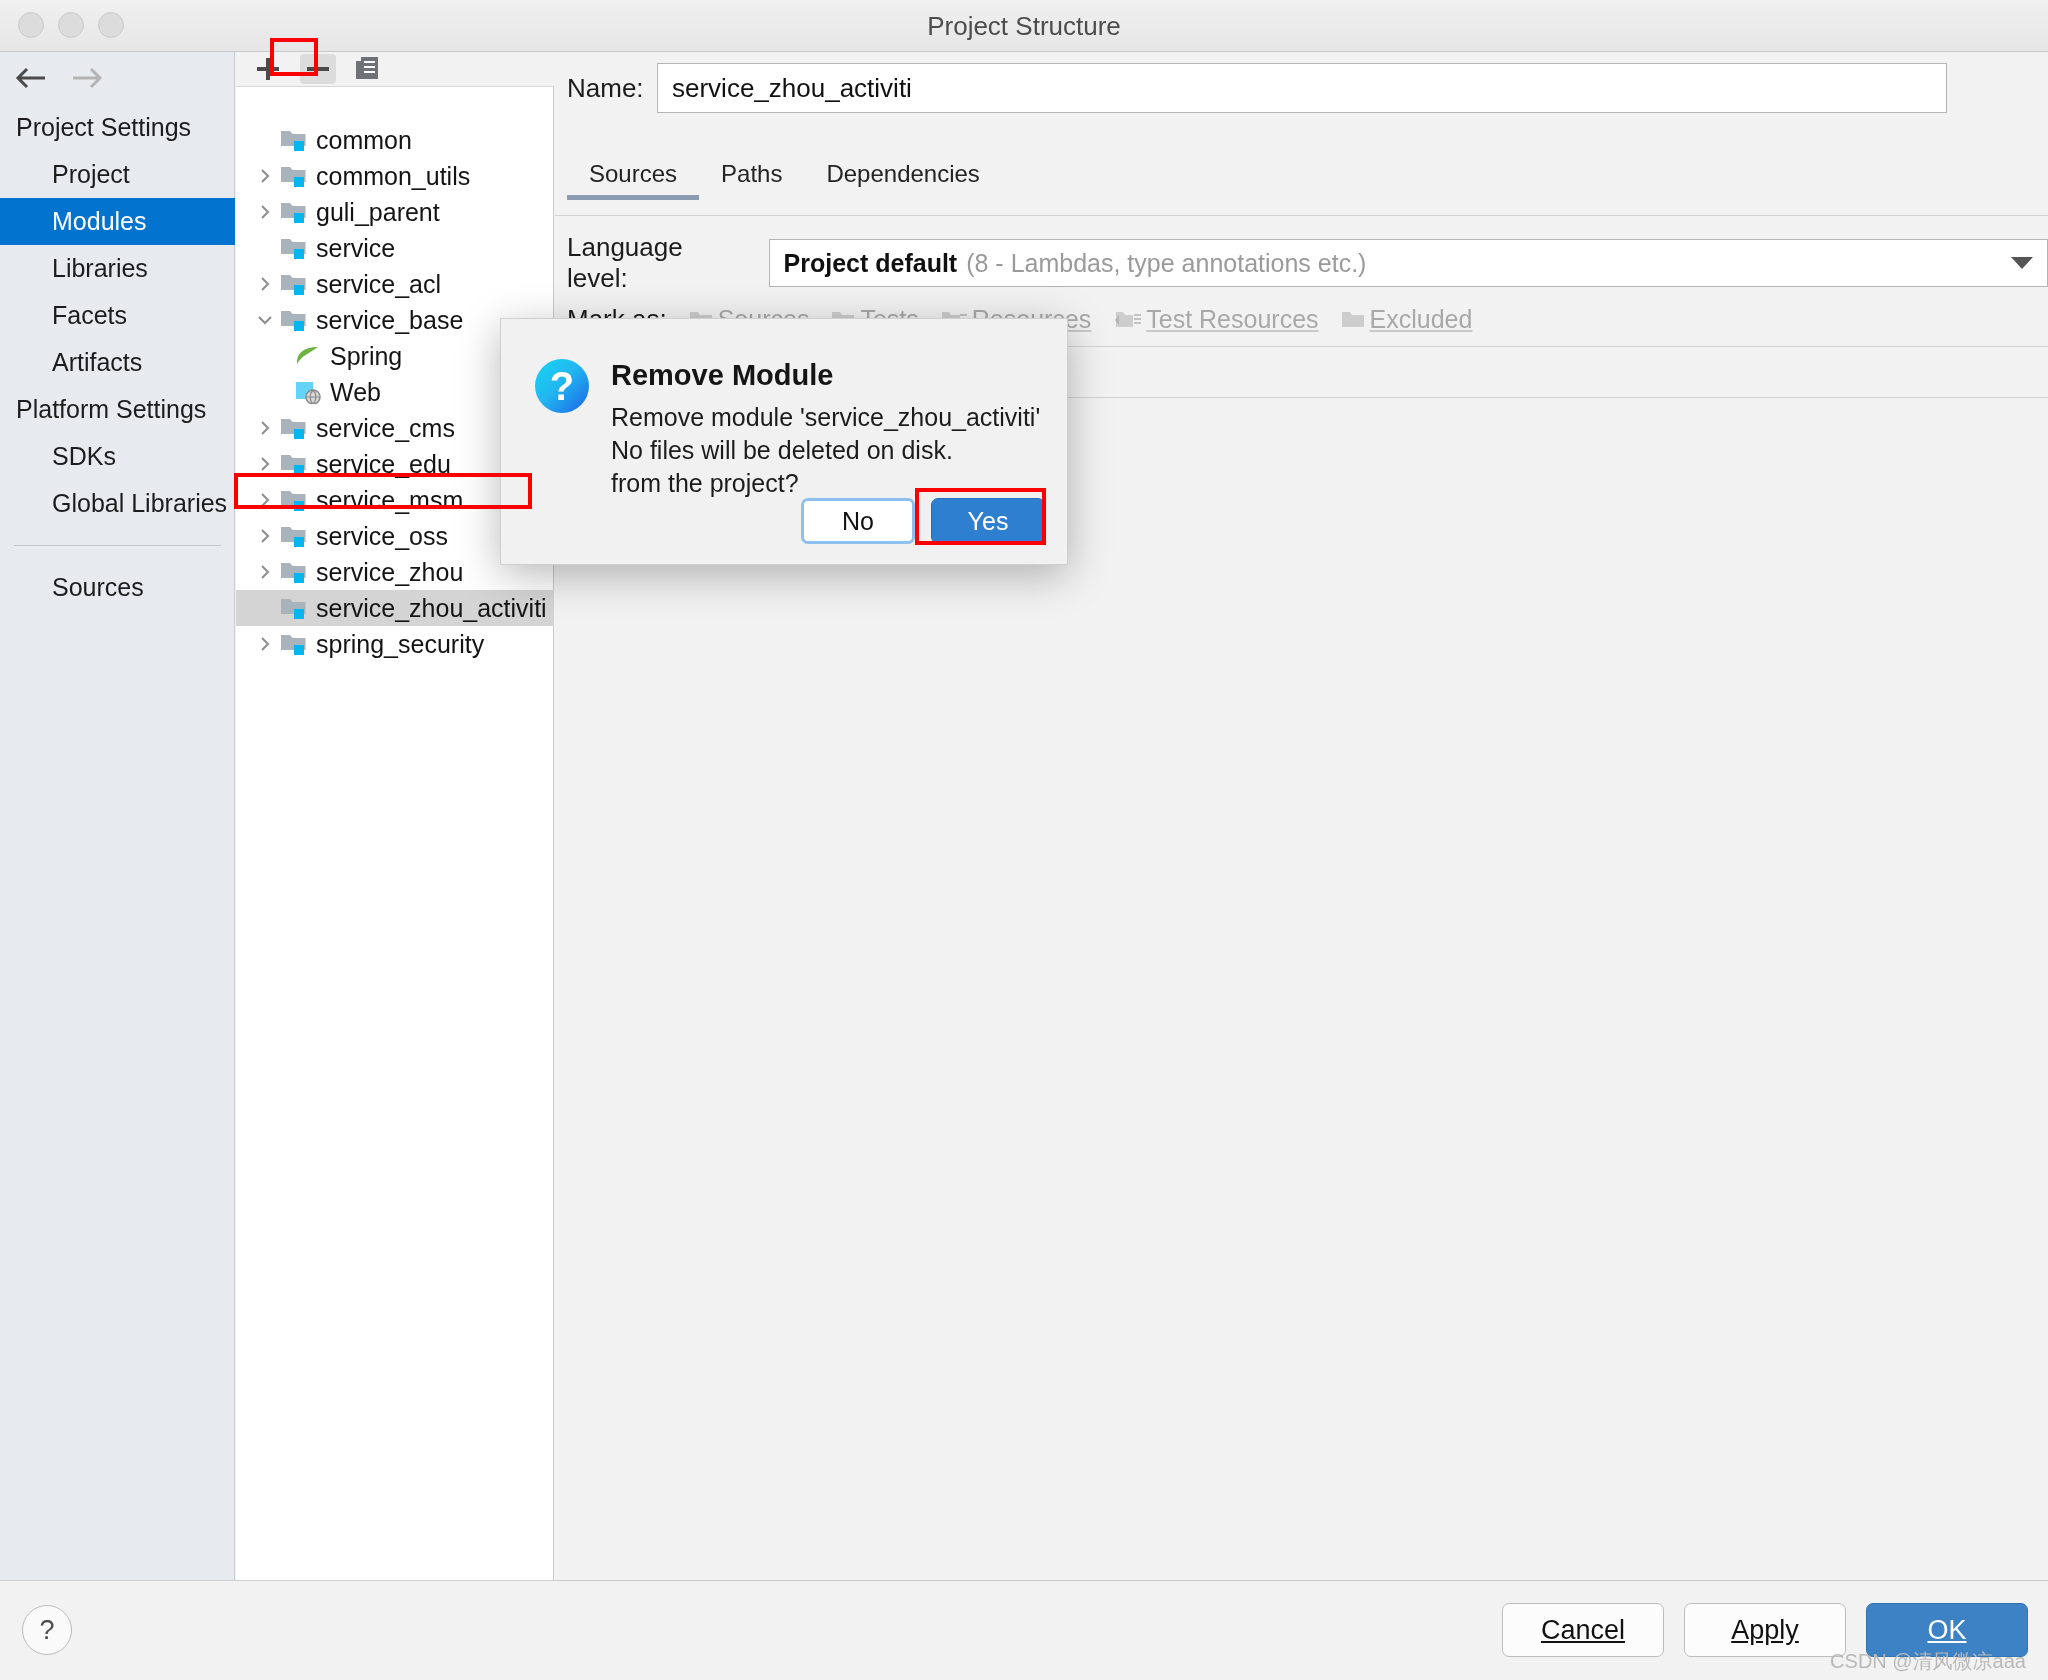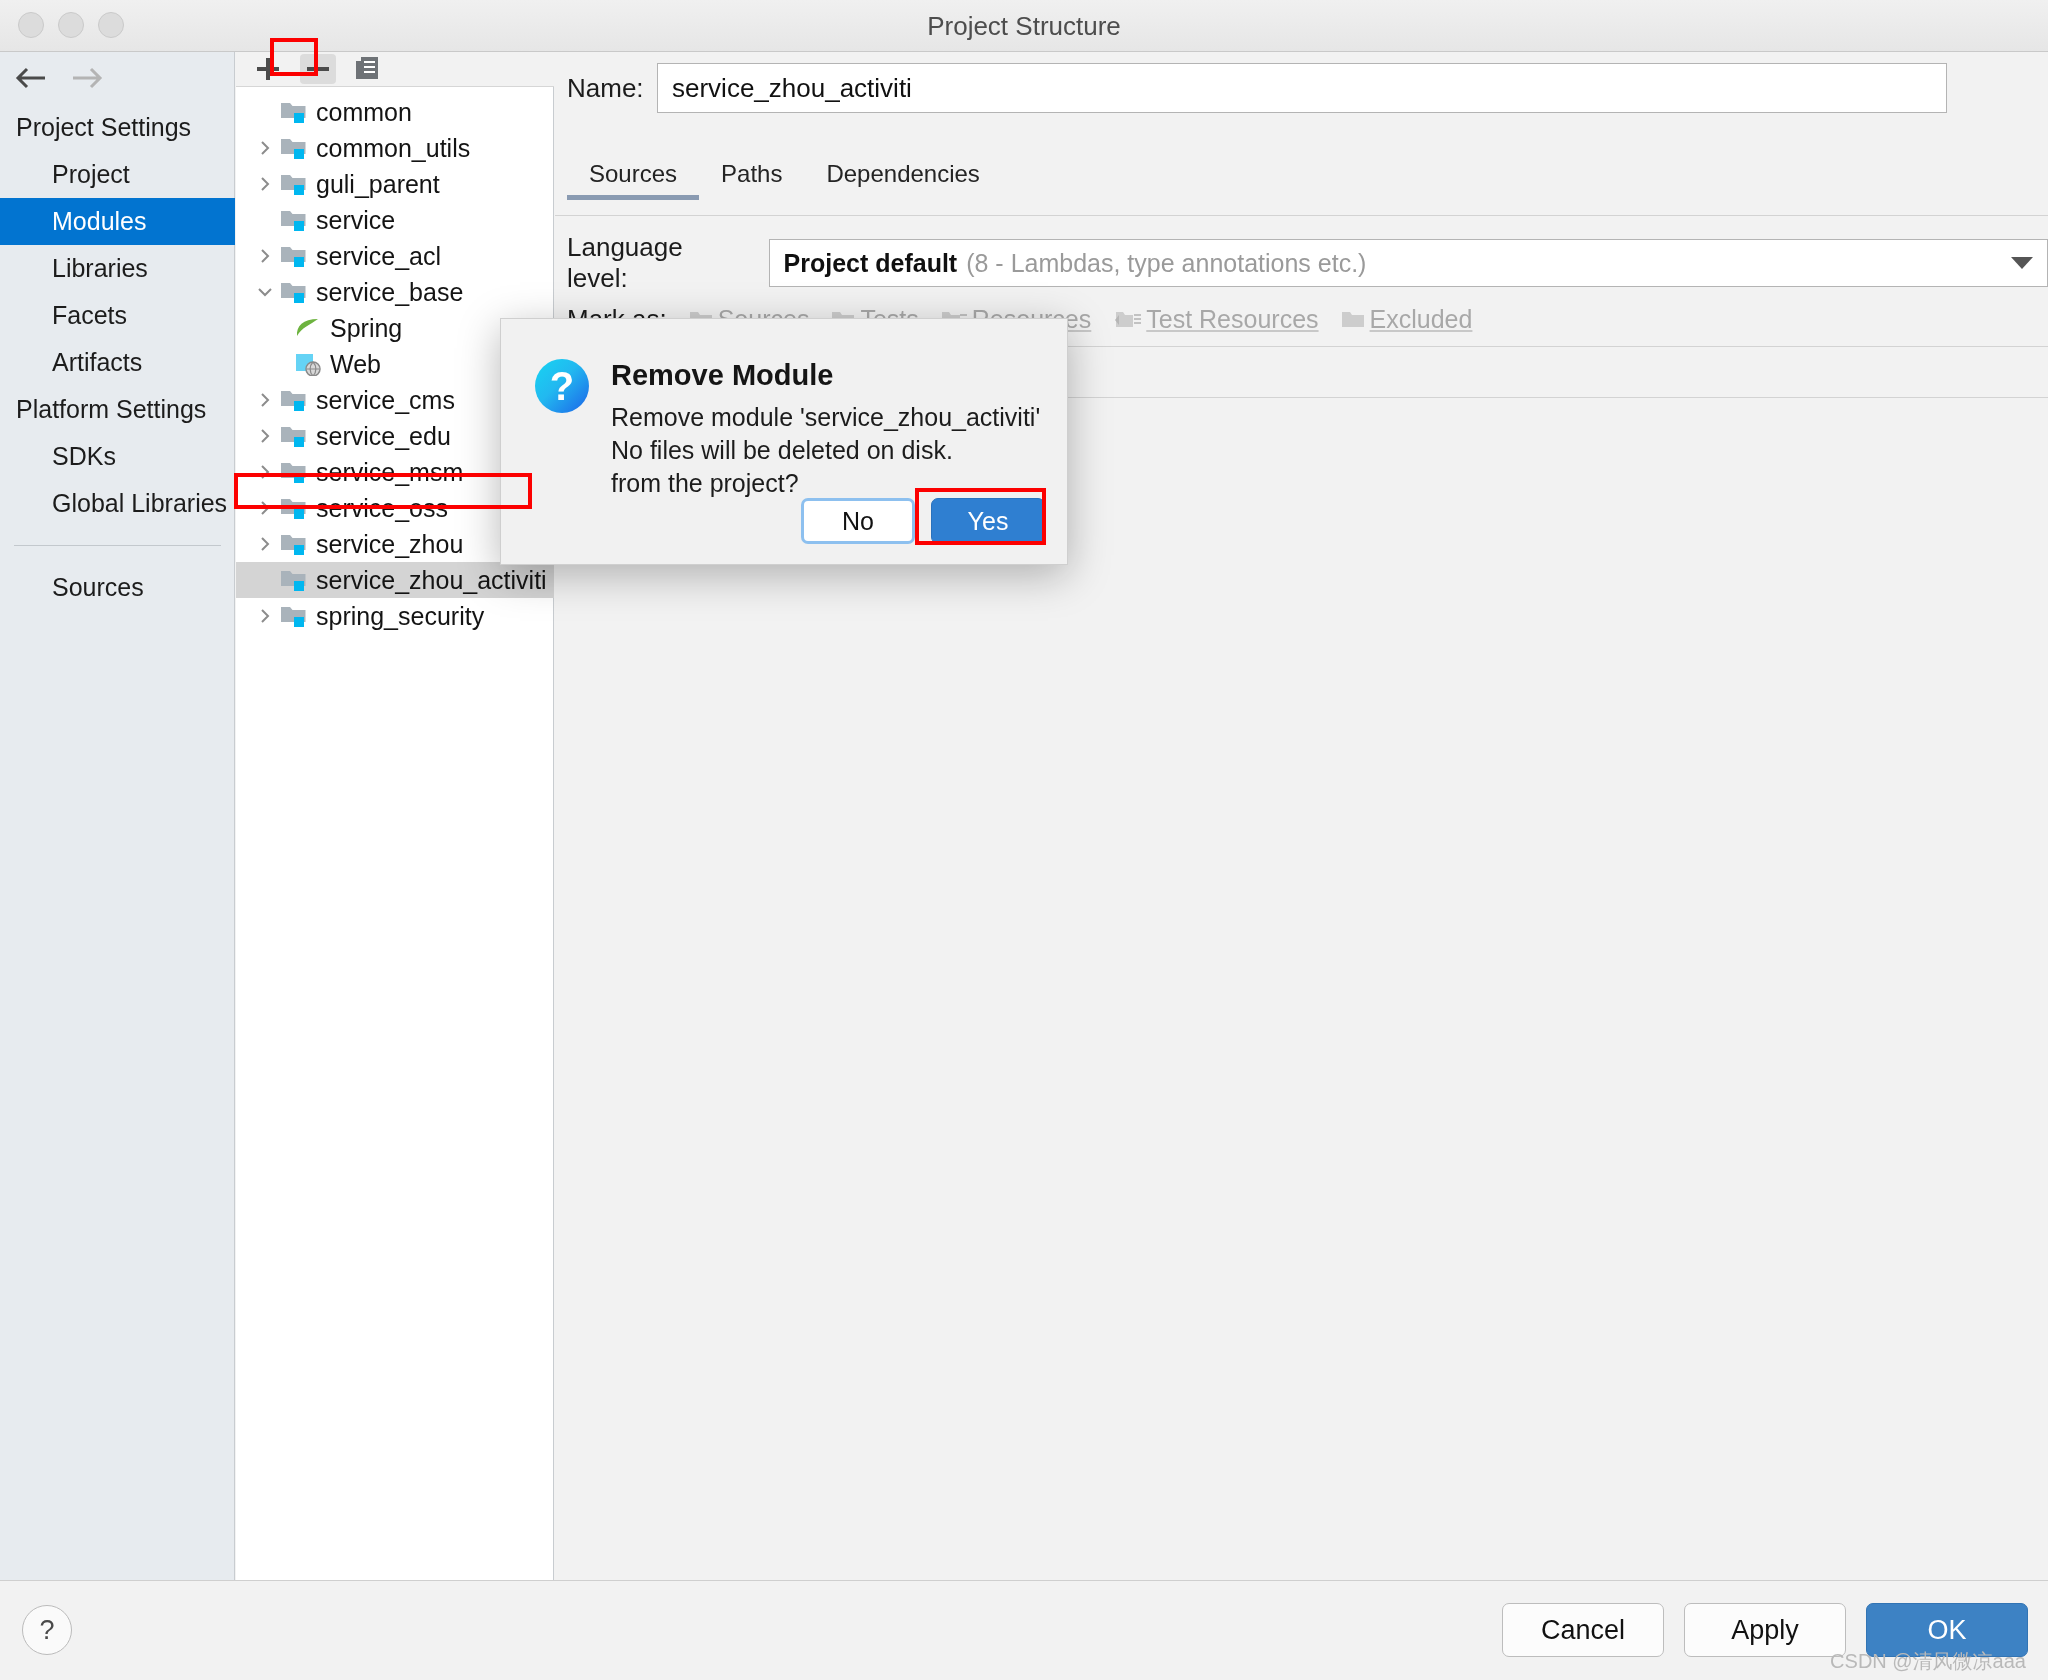--- a/index.html
+++ b/index.html
@@ -94,23 +94,23 @@
   }
   .tb-plus::after {
     content: ""; position: absolute;
     width: 4px; height: 22px; background: #4b4b4b;
   }
   .tb-minus::before {
     content: ""; position: absolute;
     width: 22px; height: 4px; background: #4b4b4b;
   }
   .tree-rows {
-    position: absolute; left: 0; top: 36px;
+    position: absolute; left: 0; top: 52px;
     width: 318px; bottom: 0;
-    padding-top: 6px;
+    padding-top: 18px;
   }
   .trow {
     display: flex; align-items: center;
     height: 36px; position: relative;
     padding-left: 14px;
     white-space: nowrap;
   }
   .trow.sel { background: #d4d4d4; }
   .tw { width: 30px; flex: none; display: flex; align-items: center; justify-content: center; }
   .chev { width: 16px; height: 16px; }
@@ -227,21 +227,21 @@
   }
   .btnrow {
     position: absolute; right: 20px; top: 22px;
     display: flex; gap: 20px; align-items: center;
   }
   .btn {
     height: 54px; min-width: 162px;
     border-radius: 7px;
     background: #fcfcfc; border: 1px solid #bdbdbd;
     font-size: 27px; color: #111111;
-    display: flex; align-items: center; justify-content: center;
+    display: flex; align-items: center; justify-content: center; text-decoration: underline;
   }
   .btn.primary {
     background: #3d82c4; border-color: #3274b4; color: #ffffff;
   }
 
   .watermark {
     position: absolute; right: 22px; bottom: 5px;
     font-size: 20px; color: #b9b9b9;
   }
 

